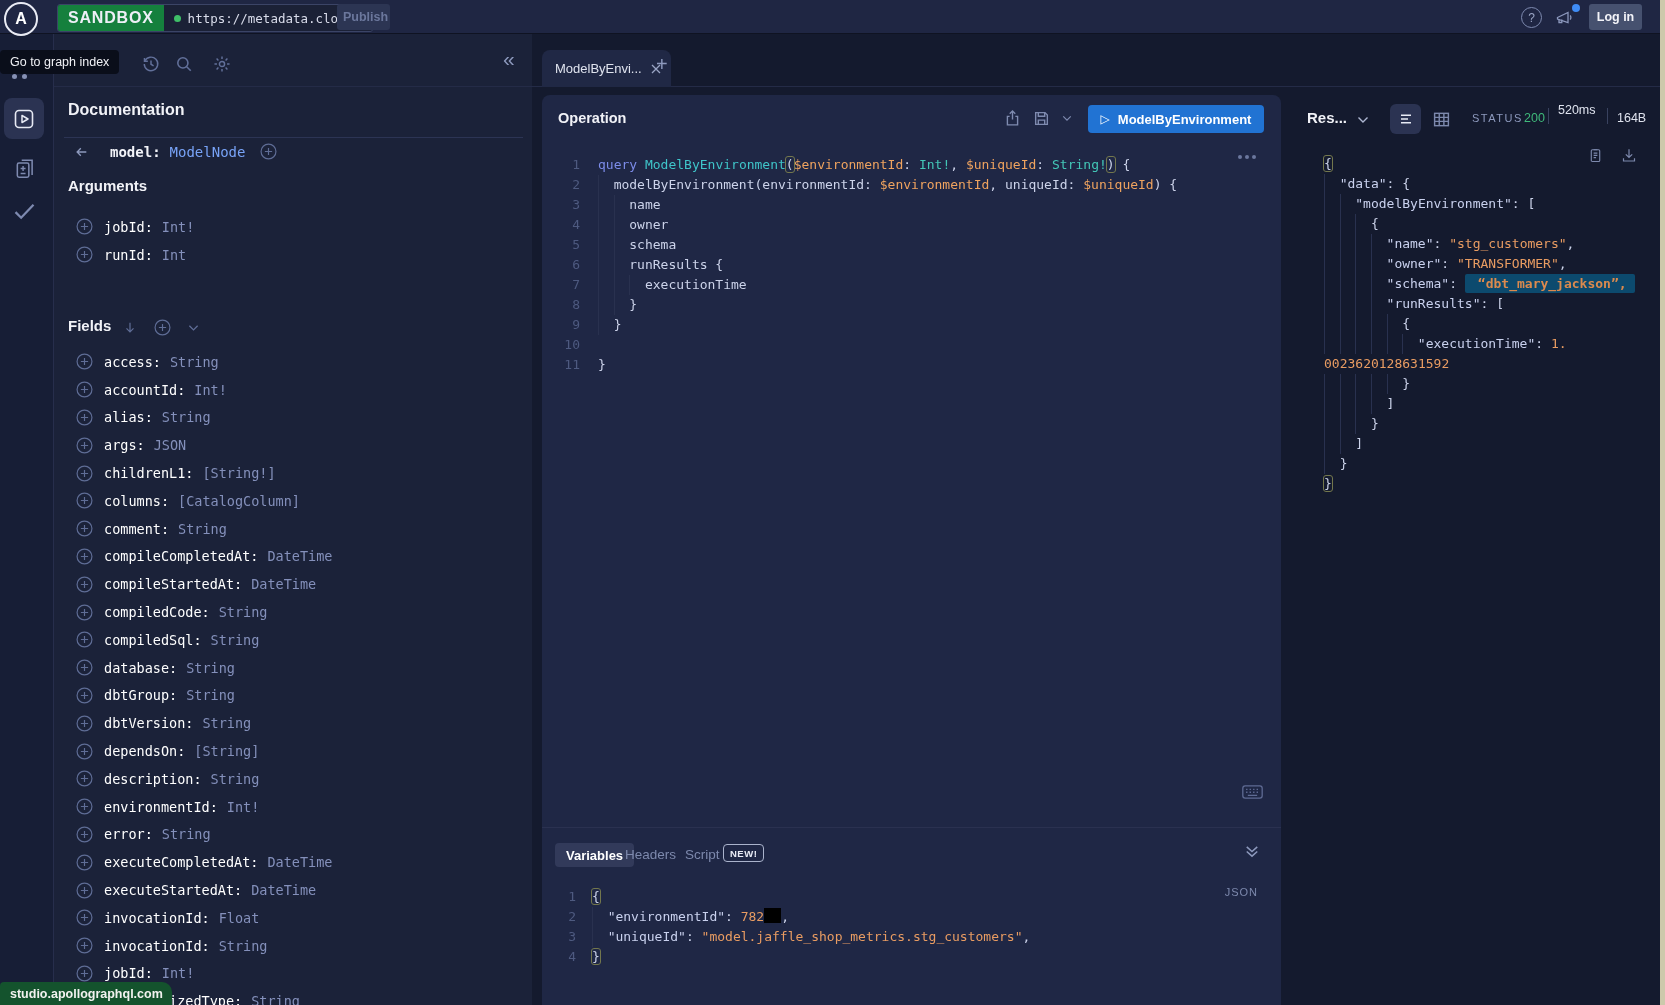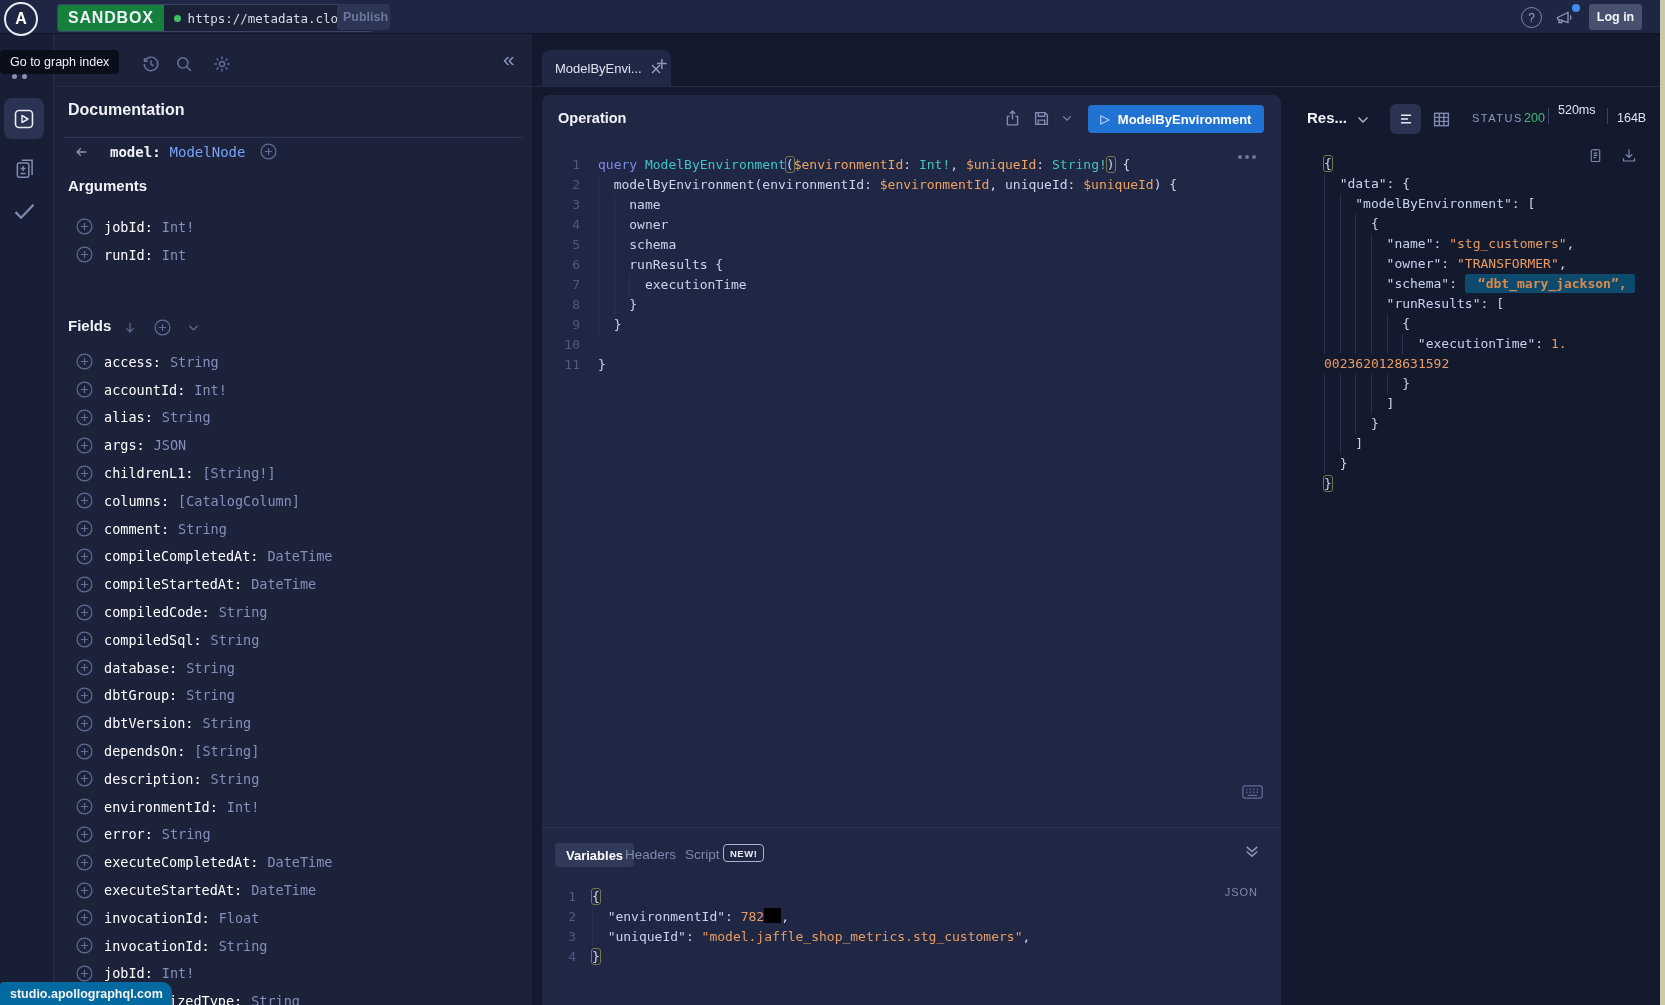--- a/index.html
+++ b/index.html
@@ -35,21 +35,21 @@
   .rail{position:absolute;left:0;top:33px;width:53px;height:972px;background:#171e36;
         border-right:1px solid #272e4c;z-index:5;}
   .rail-dot{position:absolute;width:5px;height:5px;border-radius:50%;background:#8691b4;}
   .rail-item-active{position:absolute;left:4px;top:65px;width:40px;height:41px;background:#2b3352;
                     border-radius:8px;display:flex;align-items:center;justify-content:center;color:#e6e9f3;}
   .rail-item{position:absolute;color:#7e8ab0;}
 
   
   .tooltip{position:absolute;left:0;top:50px;background:#0a0e1a;border-radius:4px;padding:5px 10px;
            font-size:12.5px;color:#f0f1f5;z-index:50;white-space:nowrap;}
-  .status-pill{position:absolute;left:0;top:982px;width:162px;height:23px;background:#0369a1;
+  .status-pill{position:absolute;left:0;top:982px;width:162px;height:23px;background:#14532d;
                border-radius:4px 10px 0 0;display:flex;align-items:center;padding-left:10px;
                font-size:12.5px;font-weight:bold;color:#f2f2ef;z-index:60;}
 
   
   .doc-col{position:absolute;left:53px;top:33px;width:479px;height:972px;background:#1b2239;}
   .doc-toolbar{position:absolute;left:0;top:0;width:100%;height:53px;border-bottom:1px solid #262d4a;}
   .tb-icon{position:absolute;top:22px;color:#62709a;}
   .collapse-left{position:absolute;left:450px;top:15px;font-size:21px;color:#8d99bd;line-height:1;}
   .doc-title{position:absolute;left:15px;top:68px;font-size:16px;font-weight:bold;color:#f1f2f7;}
   .doc-divider{position:absolute;left:11px;top:104px;width:459px;border-top:1px solid #2c3454;}

